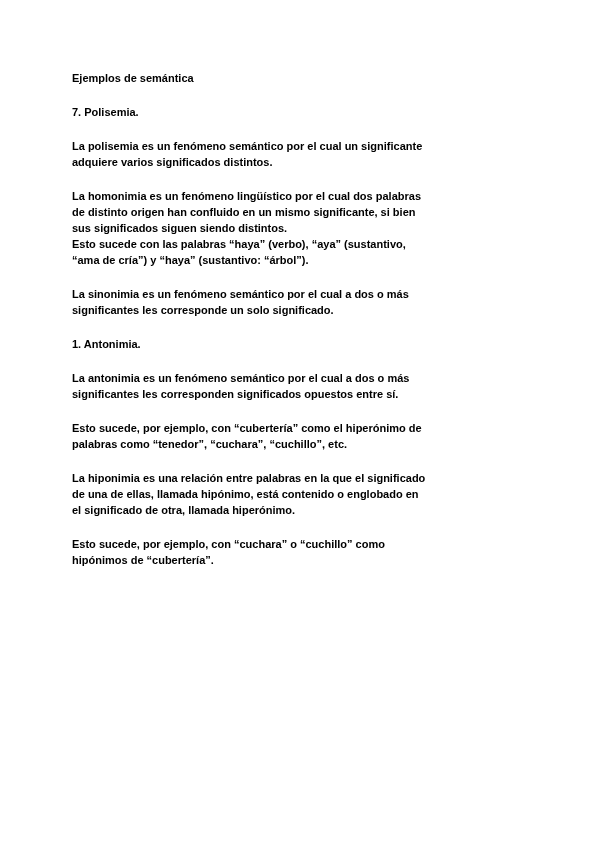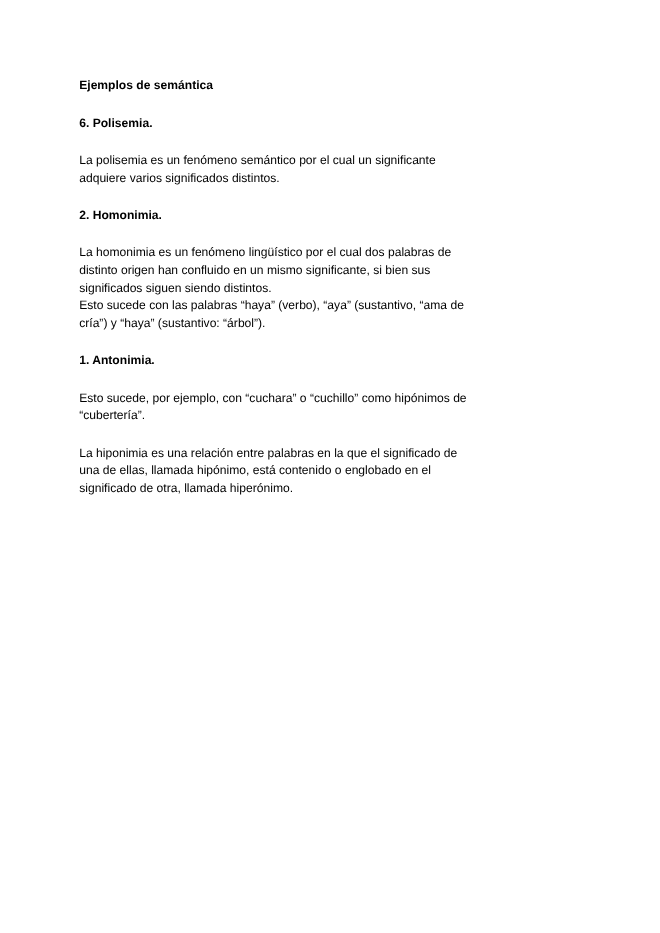--- a/index.html
+++ b/index.html
@@ -29,47 +29,49 @@
   }
   .doc-heading {
     font-size: 11px;
     line-height: 16px;
     font-weight: bold;
     margin: 0 0 18px 0;
   }
   .doc-paragraph {
     font-size: 11px;
     line-height: 16px;
-    font-weight: normal;
+    font-weight: bold;
     margin: 0 0 18px 0;
     white-space: pre-line;
   }
 </style>
 </head>
 <body>
 
 <div class="page">
 
   <div class="doc-title">Ejemplos de semántica</div>
 
-  <div class="doc-heading">6. Polisemia.</div>
+  <div class="doc-heading">7. Polisemia.</div>
 
   <div class="doc-paragraph">La polisemia es un fenómeno semántico por el cual un significante adquiere varios significados distintos.</div>
 
-  <div class="doc-heading">2. Homonimia.</div>
 
   <div class="doc-paragraph">La homonimia es un fenómeno lingüístico por el cual dos palabras de distinto origen han confluido en un mismo significante, si bien sus significados siguen siendo distintos.
 Esto sucede con las palabras “haya” (verbo), “aya” (sustantivo, “ama de cría”) y “haya” (sustantivo: “árbol”).</div>
 
 
+  <div class="doc-paragraph">La sinonimia es un fenómeno semántico por el cual a dos o más significantes les corresponde un solo significado.</div>
 
   <div class="doc-heading">1. Antonimia.</div>
 
+  <div class="doc-paragraph">La antonimia es un fenómeno semántico por el cual a dos o más significantes les corresponden significados opuestos entre sí.</div>
 
 
 
+  <div class="doc-paragraph">Esto sucede, por ejemplo, con “cubertería” como el hiperónimo de palabras como “tenedor”, “cuchara”, “cuchillo”, etc.</div>
 
 
+  <div class="doc-paragraph">La hiponimia es una relación entre palabras en la que el significado de una de ellas, llamada hipónimo, está contenido o englobado en el significado de otra, llamada hiperónimo.</div>
+
   <div class="doc-paragraph">Esto sucede, por ejemplo, con “cuchara” o “cuchillo” como hipónimos de “cubertería”.</div>
-
-  <div class="doc-paragraph">La hiponimia es una relación entre palabras en la que el significado de una de ellas, llamada hipónimo, está contenido o englobado en el significado de otra, llamada hiperónimo.</div>
 
 </div>
 
 </body></html>

